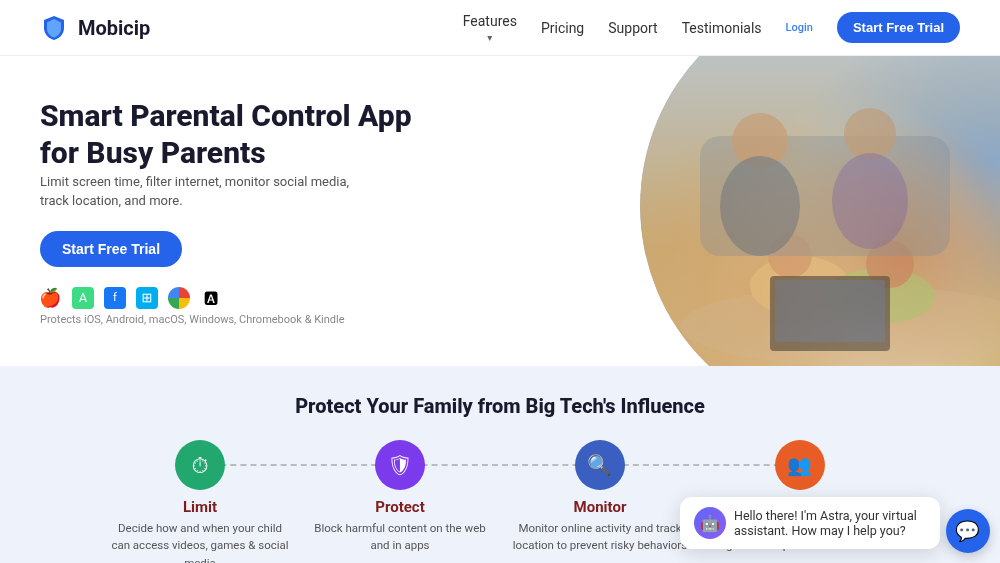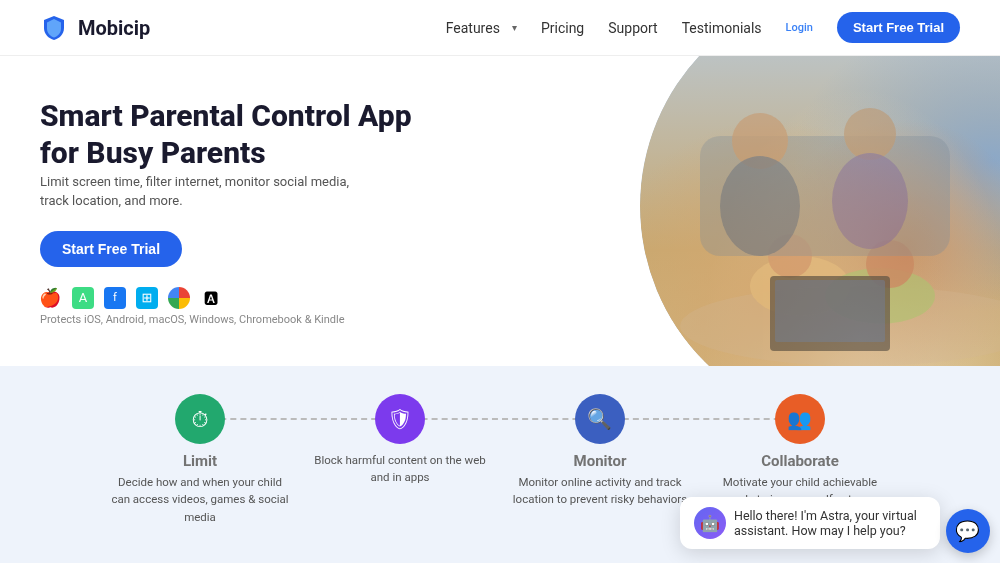--- a/index.html
+++ b/index.html
@@ -8,21 +8,21 @@
     
     .header {
       display: flex; align-items: center; justify-content: space-between;
       padding: 12px 40px; border-bottom: 1px solid #eee; background: #fff;
       position: relative; z-index: 10;
     }
     .logo { display: flex; align-items: center; gap: 10px; }
     .logo-icon { width: 28px; height: 28px; }
     .logo-text { font-size: 20px; font-weight: 700; color: #1a1a2e; }
     .nav { display: flex; align-items: center; gap: 24px; }
-    .nav-item { font-size: 14px; color: #333; cursor: pointer; display: flex; align-items: center; gap: 12px; }
+    .nav-item { font-size: 14px; color: #333; cursor: pointer; display: flex; align-items: center; gap: 3px; flex-direction: column; }
     .nav-login { color: #3b82f6; font-size: 11px; font-weight: 500; cursor: pointer; }
     .nav-cta {
       background: #2563eb; color: #fff; padding: 8px 16px;
       border-radius: 20px; font-size: 13px; font-weight: 600; cursor: pointer;
       border: none;
     }
 
     
     .hero {
       display: flex; align-items: center;
@@ -87,21 +87,21 @@
     .feature-icon-wrap {
       width: 50px; height: 50px; border-radius: 50%;
       display: flex; align-items: center; justify-content: center;
       margin: 0 auto 8px; position: relative; z-index: 1;
       font-size: 22px;
     }
     .icon-green { background: #22a86e; }
     .icon-purple { background: #7c3aed; }
     .icon-blue { background: #3b5fc0; }
     .icon-orange { background: #e85d26; }
-    .feature-name { font-size: 15px; font-weight: 700; color: #737373; margin-bottom: 4px; }
+    .feature-name { font-size: 15px; font-weight: 700; color: #7f1d1d; margin-bottom: 4px; }
     .feature-desc { font-size: 11.5px; color: #555; line-height: 1.5; }
 
     
     .chat-widget {
       position: fixed; bottom: 12px; right: 12px;
       background: #fff; border-radius: 12px;
       box-shadow: 0 4px 20px rgba(0,0,0,0.15);
       padding: 10px 14px;
       font-size: 12.5px; color: #333;
       max-width: 260px;
@@ -209,34 +209,36 @@
 
           <circle cx="230" cy="148" r="26" fill="#c09060" opacity="0.8"></circle>
           <ellipse cx="230" cy="215" rx="38" ry="48" fill="#7060a0" opacity="0.7"></ellipse>
         </svg>
       </div>
     </div>
   </div>
 </section>
 
 <section class="bottom-section">
+  <h2 class="section-title">Protect Your Family from Big Tech's Influence</h2>
   <div class="features-wrapper">
 
     <div class="feature-item">
       <div class="feature-icon-wrap icon-green">
         <span style="font-size:22px; color:#fff;">⏱</span>
       </div>
       <p class="feature-name">Limit</p>
       <p class="feature-desc">Decide how and when your child can access videos, games &amp; social media</p>
     </div>
 
     <div class="feature-item">
       <div class="feature-icon-wrap icon-purple">
         <span style="font-size:20px; color:#fff;">🛡</span>
       </div>
+      <p class="feature-name">Protect</p>
       <p class="feature-desc">Block harmful content on the web and in apps</p>
     </div>
 
     <div class="feature-item">
       <div class="feature-icon-wrap icon-blue">
         <span style="font-size:20px; color:#fff;">🔍</span>
       </div>
       <p class="feature-name">Monitor</p>
       <p class="feature-desc">Monitor online activity and track location to prevent risky behaviors</p>
     </div>

